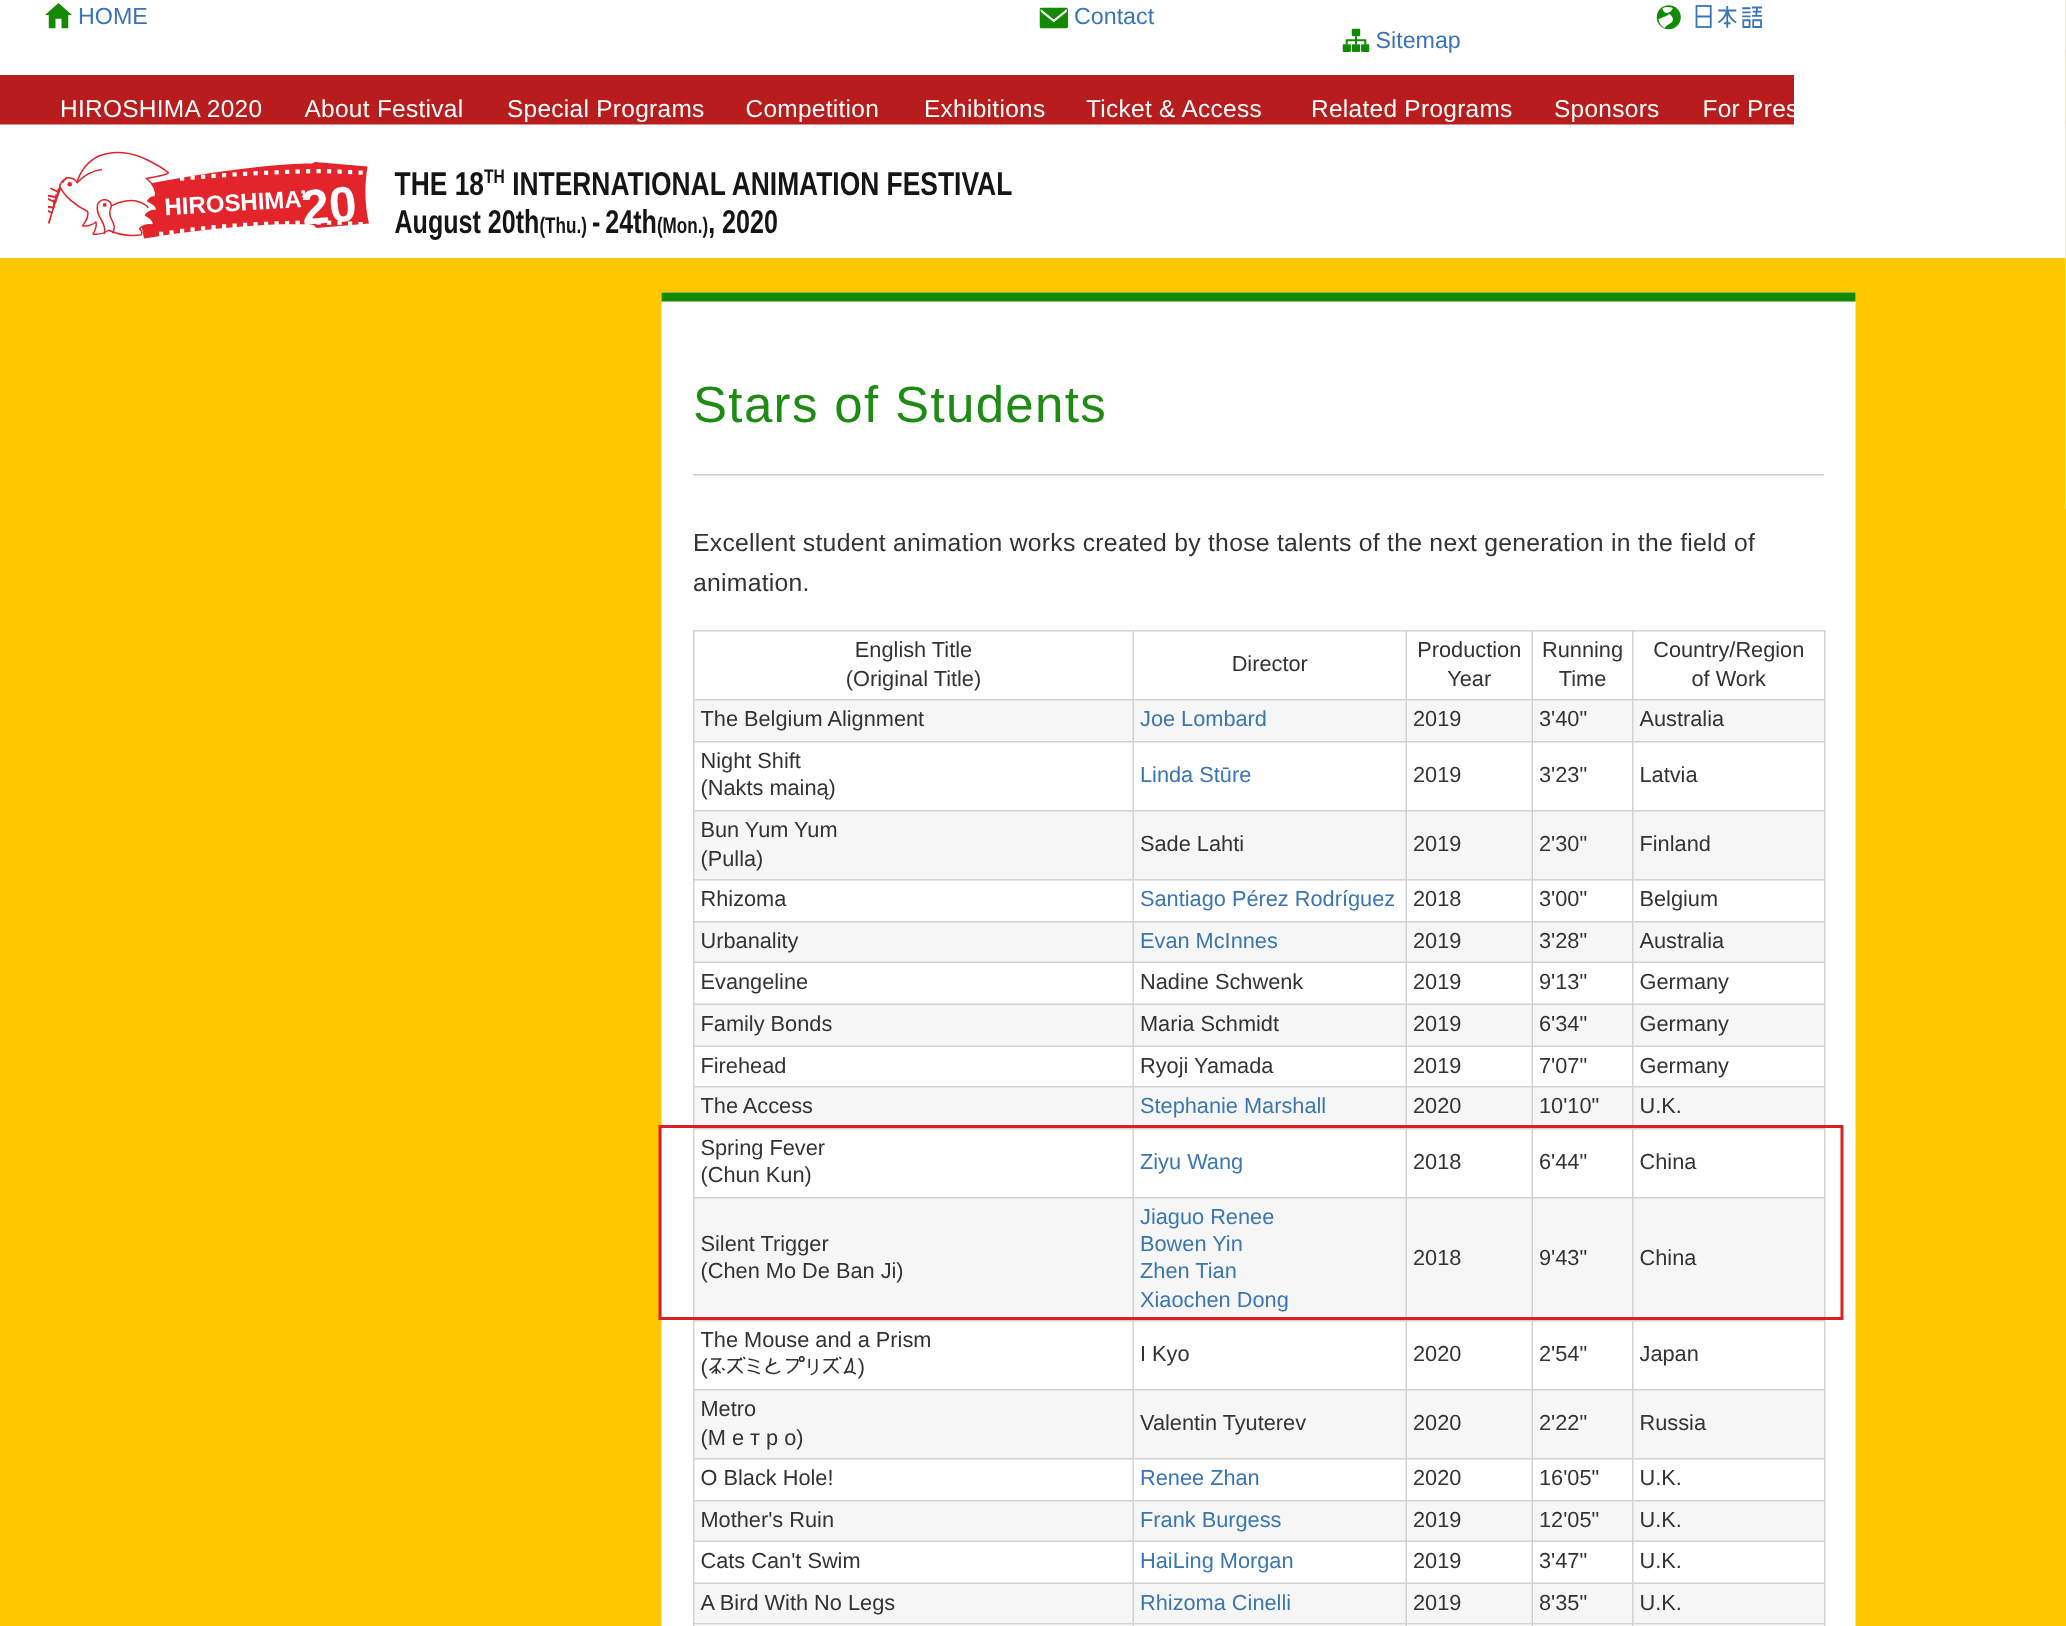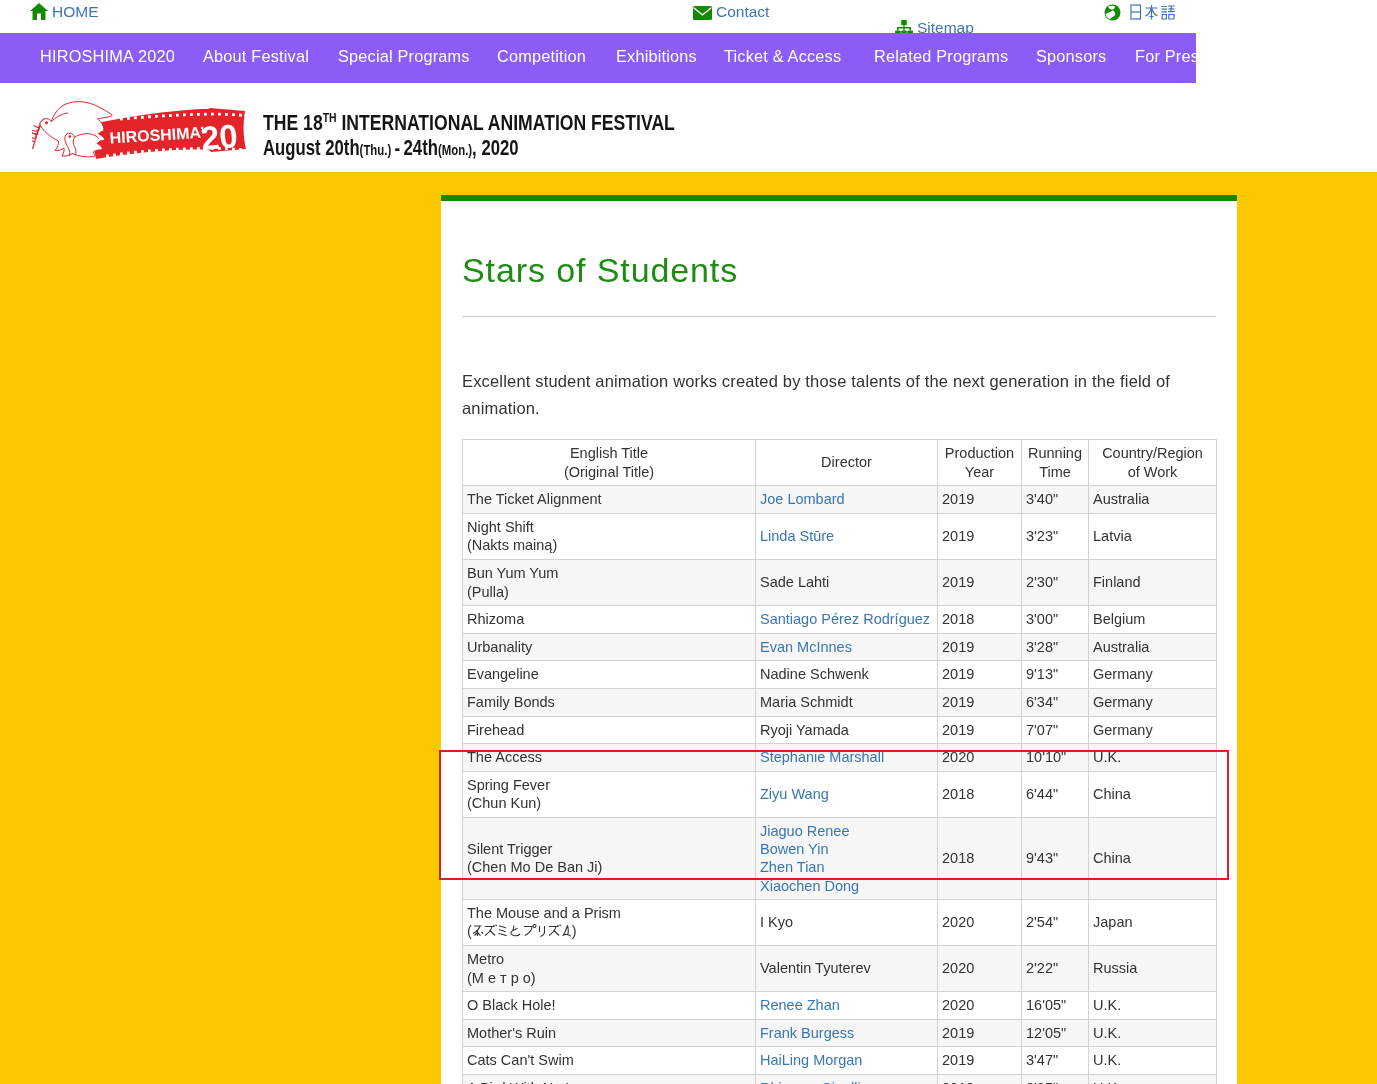--- a/index.html
+++ b/index.html
@@ -5,37 +5,37 @@
 * { margin:0; padding:0; box-sizing:border-box; }
 html,body { width:1377px; height:1084px; overflow:hidden; }
 body { font-family:"Liberation Sans", sans-serif; background:#fff; position:relative; }
 
 
 .topbar { position:absolute; left:0; top:0; width:1377px; height:33px; background:#fff; }
 .topbar .item { position:absolute; top:-1px; height:26px; line-height:26px; font-size:15.5px; color:#3b74b8; white-space:nowrap; }
 .topbar .item svg.ic { vertical-align:-3px; margin-right:4px; }
 
 
-.nav { position:absolute; left:0; top:33px; width:1196px; height:50px; background:#8b5cf6; }
+.nav { position:absolute; left:0; top:50px; width:1196px; height:50px; background:#b91c1c; }
 .nav span { position:absolute; top:-2px; color:#fff; font-size:16.3px; line-height:50px; letter-spacing:0.2px; white-space:nowrap; }
 
 
 .header { position:absolute; left:0; top:83px; width:1377px; height:89px; background:#fff; }
 .h-title { position:absolute; left:263px; top:22px; color:#151515; }
 .h-title .l1 { font-size:22px; font-weight:bold; line-height:25px; transform:scaleX(0.80); transform-origin:0 0; white-space:nowrap; }
 .h-title .l1 sup { font-size:13px; }
 .h-title .l2 { font-size:22px; font-weight:bold; line-height:25px; transform:scaleX(0.76); transform-origin:0 0; white-space:nowrap; }
 .h-title .sm { font-size:15px; }
 
 
 .main { position:absolute; left:0; top:172px; width:1377px; height:912px; background:#fec801;padding-left:28px; }
 .card { position:absolute; left:441px; top:23px; width:796px; height:889px; background:#fff; border-top:6px solid #148a04; padding:0 21px; }
 h1.page { color:#1e8c14; font-size:34px; font-weight:normal; margin-top:50px; letter-spacing:0.9px; }
 .rule { border-top:1px solid #ccc; margin-top:26px; }
-p.desc { color:#333; font-size:16.5px; line-height:27px; margin-top:51px; letter-spacing:0.17px; }
+p.desc { color:#333; font-size:16.5px; line-height:27px; margin-top:32px; letter-spacing:0.17px; }
 
 
 table.list { border-collapse:collapse; margin-top:17px; width:755px; table-layout:fixed; }
 table.list th, table.list td { border:1px solid #d2d2d2; font-weight:normal; color:#333; font-size:14.5px; line-height:18.6px; padding:4px 4px; text-align:left; vertical-align:middle; }
 table.list th { text-align:center; background:#fff; }
 table.list tr.odd td { background:#f6f6f6; }
 table.list a { color:#3a76b2; text-decoration:none; }
 .c1{width:293px}.c2{width:182px}.c3{width:84px}.c4{width:67px}.c5{width:128px}
 table.list td.dir4 { line-height:18.2px; }
 
@@ -189,21 +189,21 @@
     <table class="list">
       <tbody>
           <tr>
             <th class="c1">English Title<br>(Original Title)</th>
             <th class="c2">Director</th>
             <th class="c3">Production<br>Year</th>
             <th class="c4">Running<br>Time</th>
             <th class="c5">Country/Region<br>of Work</th>
           </tr>
       <tr class="odd">
-            <td>The Ticket Alignment</td>
+            <td>The Belgium Alignment</td>
             <td><a>Joe Lombard</a></td>
             <td>2019</td>
             <td>3'40"</td>
             <td>Australia</td>
           </tr>
       <tr>
             <td>Night Shift<br>(Nakts mainą)</td>
             <td><a>Linda Stūre</a></td>
             <td>2019</td>
             <td>3'23"</td>

